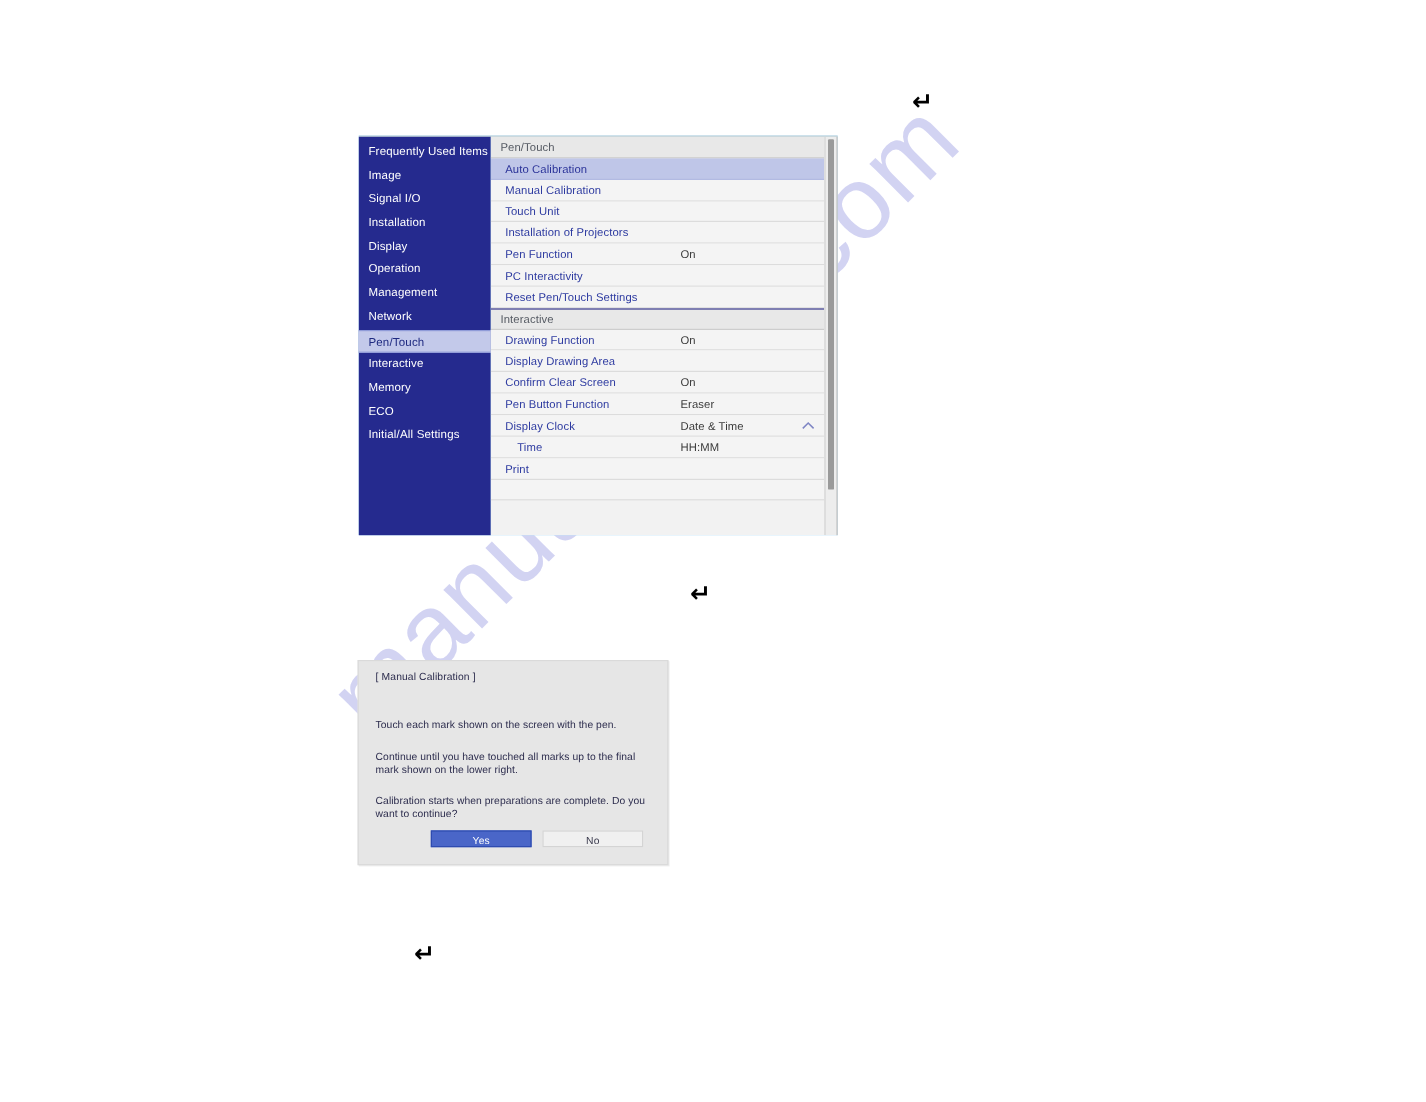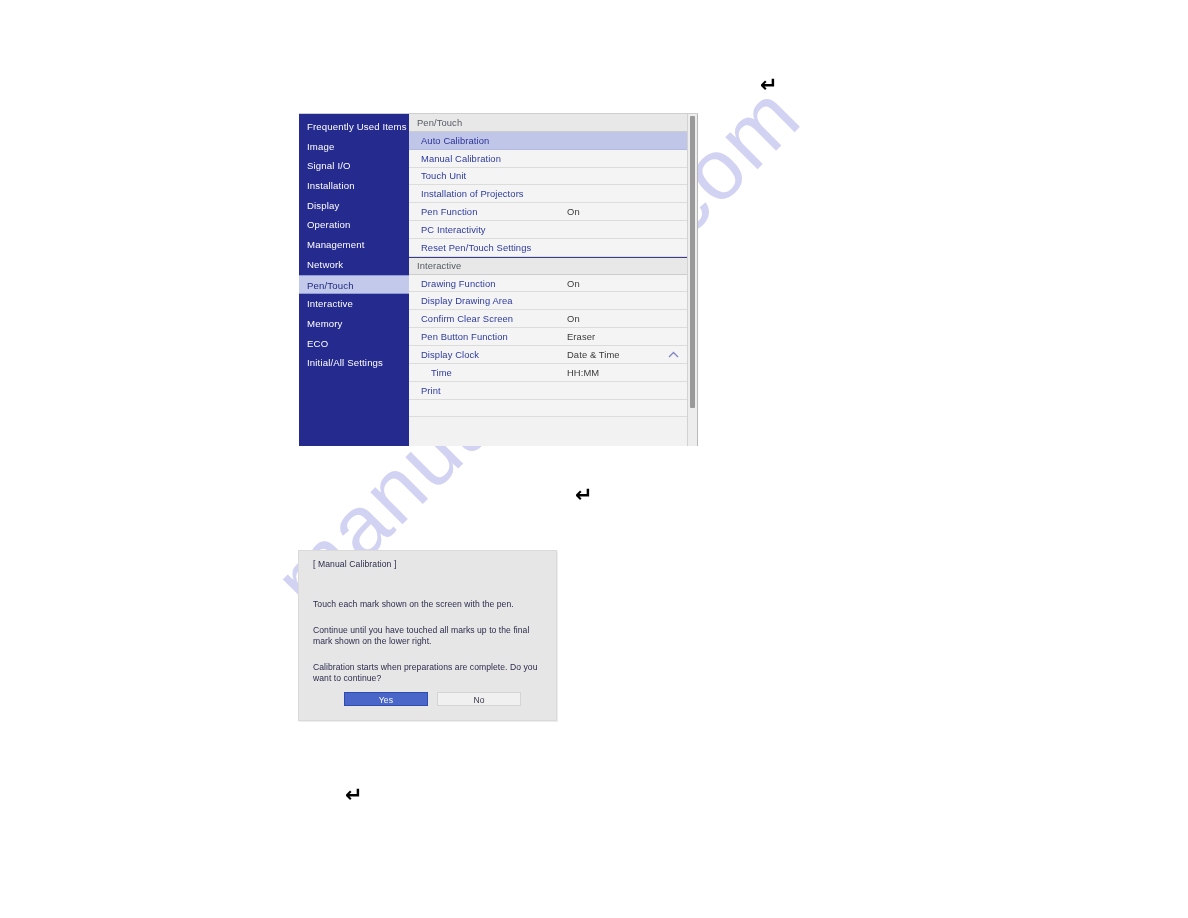--- a/index.html
+++ b/index.html
@@ -217,21 +217,21 @@
   }
   #calibration-dialog .dlg-para {
     font-size: 8.6px;
     line-height: 11.5px;
     color: #2c2c4d;
     letter-spacing: 0.05px;
     margin: 0 0 14px 0;
   }
   #calibration-dialog .dlg-buttons {
     position: absolute;
-    left: 45px;
+    left: 60px;
     top: 141px;
     display: flex;
     gap: 9px;
   }
   .dlg-btn {
     width: 84px;
     height: 14px;
     line-height: 14px;
     text-align: center;
     font-size: 8.6px;

